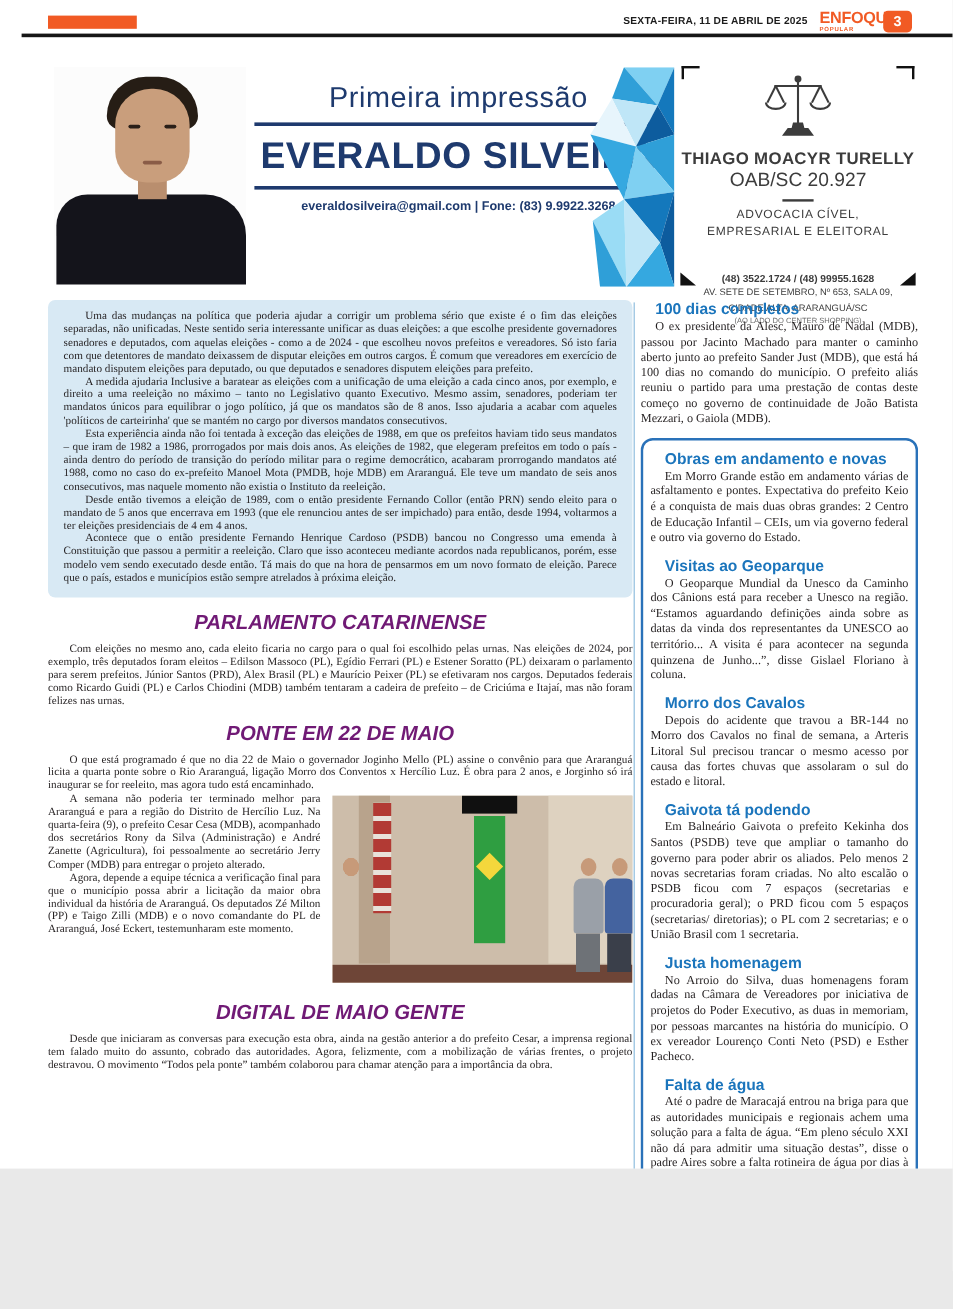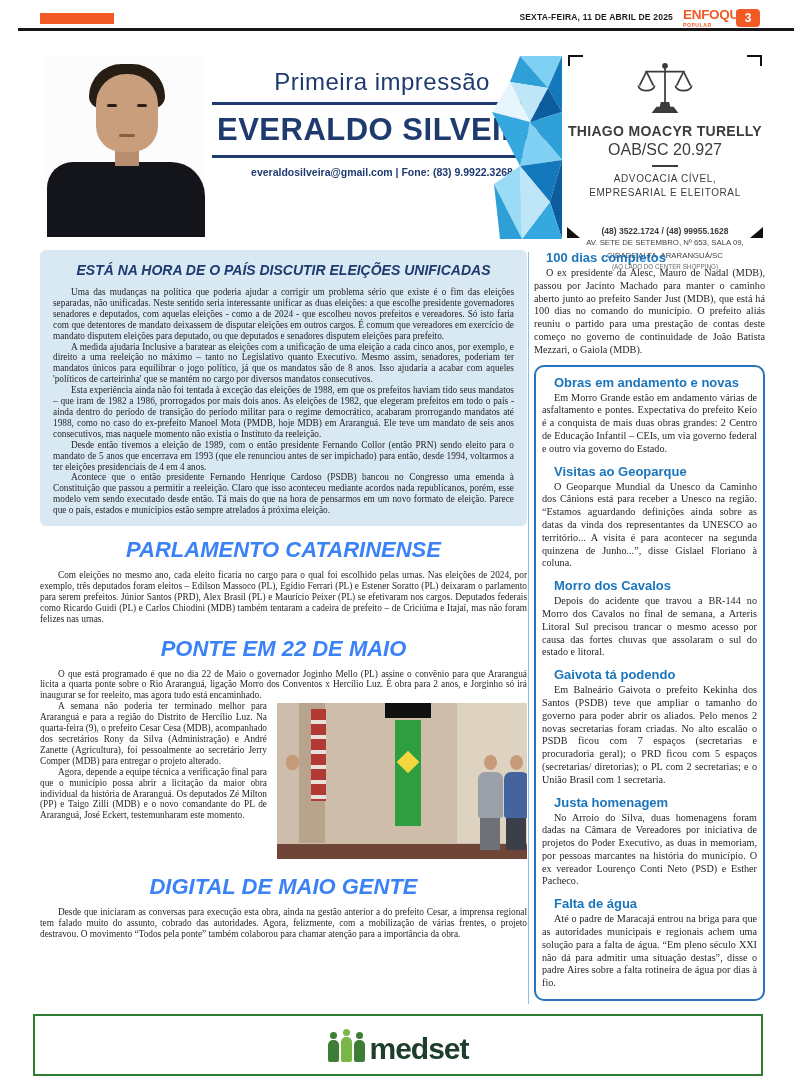--- a/index.html
+++ b/index.html
@@ -1,16 +1,16 @@
 <!DOCTYPE html>
 <html><head>
 <meta charset="utf-8">
 <style>
   html,body{margin:0;padding:0;background:#e9e9e9;}
-  .page{position:relative;width:794px;height:1091px;background:#ffffff;margin:0 auto;
+  .page{position:relative;width:794px;height:974px;background:#ffffff;margin:0 auto;
         overflow:hidden;font-family:"Liberation Sans",sans-serif;color:#231f20;}
 
   
   .mh-bar{position:absolute;left:40px;top:13px;width:74px;height:11px;background:#f15a24;}
   .mh-rule{position:absolute;left:18px;top:28px;width:776px;height:3px;background:#161616;}
   .mh-date{position:absolute;top:12px;right:121px;font-size:8.5px;font-weight:bold;color:#1c1c1c;letter-spacing:.2px;}
   .mh-brand{position:absolute;left:683px;top:8px;line-height:1;color:#f15a24;}
   .mh-brand .b1{font-size:13.5px;font-weight:bold;letter-spacing:-.3px;}
   .mh-brand .b2{font-size:5px;font-weight:bold;letter-spacing:.6px;margin-top:1px;}
   .mh-page{position:absolute;left:736px;top:9px;width:24px;height:18px;background:#f15a24;border-radius:4px;
@@ -51,21 +51,21 @@
 
   
   .col-divider{position:absolute;left:528px;top:252px;width:1px;height:752px;background:#8fbede;}
   .col-left{position:absolute;left:40px;top:250px;width:487px;}
   .col-right{position:absolute;left:534px;top:250px;width:231px;}
 
   .article-box{background:#d8e9f4;border-radius:6px;padding:9px 13px 10px;}
   .article-title{text-align:center;font-size:14px;font-weight:bold;font-style:italic;color:#1e3a6e;margin:3px 0 9px;}
   .body p{font-family:"Liberation Serif",serif;font-size:9.3px;line-height:10.9px;text-align:justify;
           text-indent:18px;margin:0;color:#231f20;}
-  .sec-title{text-align:center;color:#3b82f6;font-size:22px;font-weight:bold;font-style:italic;margin:11px 0 7px;}
+  .sec-title{text-align:center;color:#701a75;font-size:17px;font-weight:bold;font-style:italic;margin:11px 0 7px;}
 
   
   .ponte-wrap{overflow:visible;}
   .ponte-photo{float:right;width:250px;height:156px;margin:2px 0 4px 10px;position:relative;overflow:hidden;background:#cdbdaa;}
   .ph-stripe{position:absolute;left:22px;top:0;width:26px;height:140px;background:#b8a38c;}
   .ph-wall-r{position:absolute;right:0;top:0;width:70px;height:140px;background:#ded2c0;}
   .ph-speaker{position:absolute;left:108px;top:0;width:46px;height:15px;background:#101010;}
   .ph-flag-br{position:absolute;left:118px;top:17px;width:26px;height:106px;background:#2f9e41;overflow:hidden;}
   .ph-flag-br span{position:absolute;left:5px;top:34px;width:16px;height:16px;background:#f4d73c;transform:rotate(45deg);display:block;}
   .ph-flag-red{position:absolute;left:34px;top:6px;width:15px;height:92px;
@@ -184,21 +184,20 @@
     <div class="ad-phones">(48) 3522.1724 / (48) 99955.1628</div>
     <div class="ad-addr">AV. SETE DE SETEMBRO, Nº 653, SALA 09,</div>
     <div class="ad-addr">CIDADE ALTA, ARARANGUÁ/SC</div>
     <div class="ad-addr ad-addr-sm">(AO LADO DO CENTER SHOPPING)</div>
   </div>
 
   <div class="col-divider"></div>
 
   <div class="col-left body">
     <div class="article-box">
-      <div class="article-title">ESTÁ NA HORA DE O PAÍS DISCUTIR ELEIÇÕES UNIFICADAS</div>
       <p>Uma das mudanças na política que poderia ajudar a corrigir um problema sério que existe é o fim das eleições separadas, não unificadas. Neste sentido seria interessante unificar as duas eleições: a que escolhe presidente governadores senadores e deputados, com aquelas eleições - como a de 2024 - que escolheu novos prefeitos e vereadores. Só isto faria com que detentores de mandato deixassem de disputar eleições em outros cargos. É comum que vereadores em exercício de mandato disputem eleições para deputado, ou que deputados e senadores disputem eleições para prefeito.</p>
       <p>A medida ajudaria Inclusive a baratear as eleições com a unificação de uma eleição a cada cinco anos, por exemplo, e direito a uma reeleição no máximo – tanto no Legislativo quanto Executivo. Mesmo assim, senadores, poderiam ter mandatos únicos para equilibrar o jogo político, já que os mandatos são de 8 anos. Isso ajudaria a acabar com aqueles 'políticos de carteirinha' que se mantém no cargo por diversos mandatos consecutivos.</p>
       <p>Esta experiência ainda não foi tentada à exceção das eleições de 1988, em que os prefeitos haviam tido seus mandatos – que iram de 1982 a 1986, prorrogados por mais dois anos. As eleições de 1982, que elegeram prefeitos em todo o país - ainda dentro do período de transição do período militar para o regime democrático, acabaram prorrogando mandatos até 1988, como no caso do ex-prefeito Manoel Mota (PMDB, hoje MDB) em Araranguá. Ele teve um mandato de seis anos consecutivos, mas naquele momento não existia o Instituto da reeleição.</p>
       <p>Desde então tivemos a eleição de 1989, com o então presidente Fernando Collor (então PRN) sendo eleito para o mandato de 5 anos que encerrava em 1993 (que ele renunciou antes de ser impichado) para então, desde 1994, voltarmos a ter eleições presidenciais de 4 em 4 anos.</p>
       <p>Acontece que o então presidente Fernando Henrique Cardoso (PSDB) bancou no Congresso uma emenda à Constituição que passou a permitir a reeleição. Claro que isso aconteceu mediante acordos nada republicanos, porém, esse modelo vem sendo executado desde então. Tá mais do que na hora de pensarmos em um novo formato de eleição. Parece que o país, estados e municípios estão sempre atrelados à próxima eleição.</p>
     </div>
 
     <div class="sec-title">PARLAMENTO CATARINENSE</div>
     <p>Com eleições no mesmo ano, cada eleito ficaria no cargo para o qual foi escolhido pelas urnas. Nas eleições de 2024, por exemplo, três deputados foram eleitos – Edilson Massoco (PL), Egídio Ferrari (PL) e Estener Soratto (PL) deixaram o parlamento para serem prefeitos. Júnior Santos (PRD), Alex Brasil (PL) e Maurício Peixer (PL) se efetivaram nos cargos. Deputados federais como Ricardo Guidi (PL) e Carlos Chiodini (MDB) também tentaram a cadeira de prefeito – de Criciúma e Itajaí, mas não foram felizes nas urnas.</p>
 

